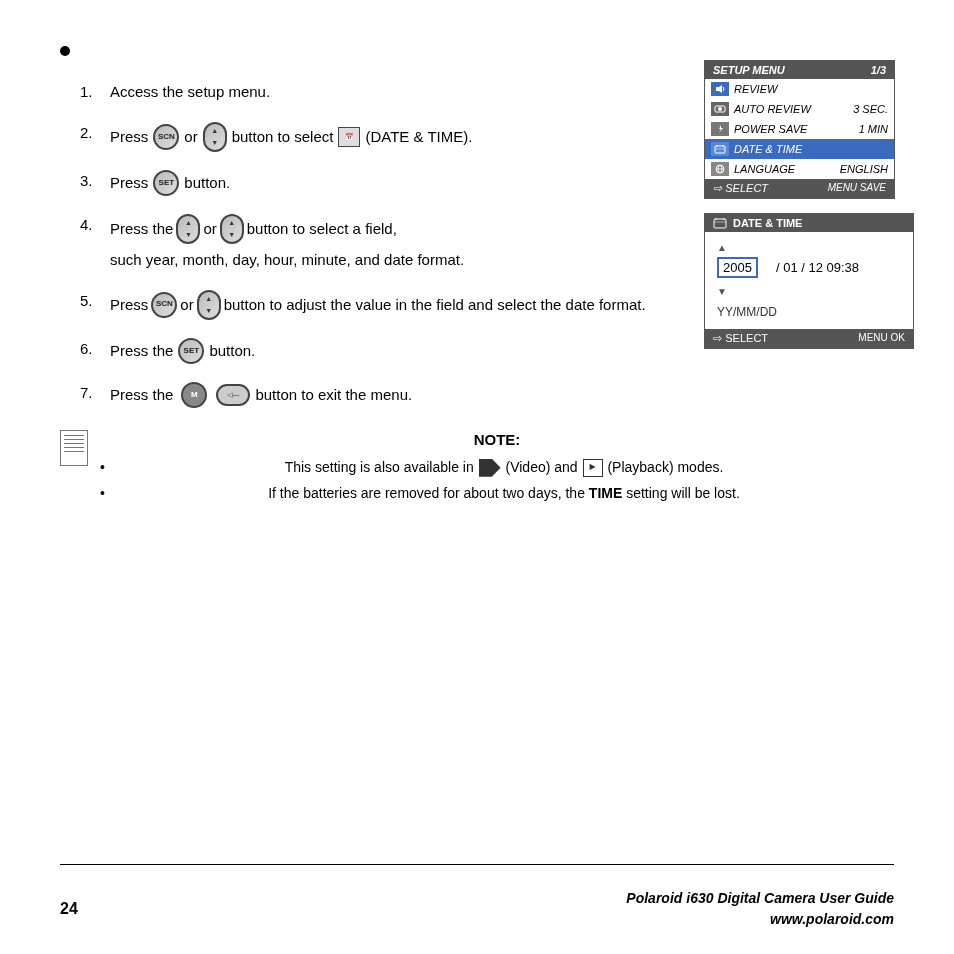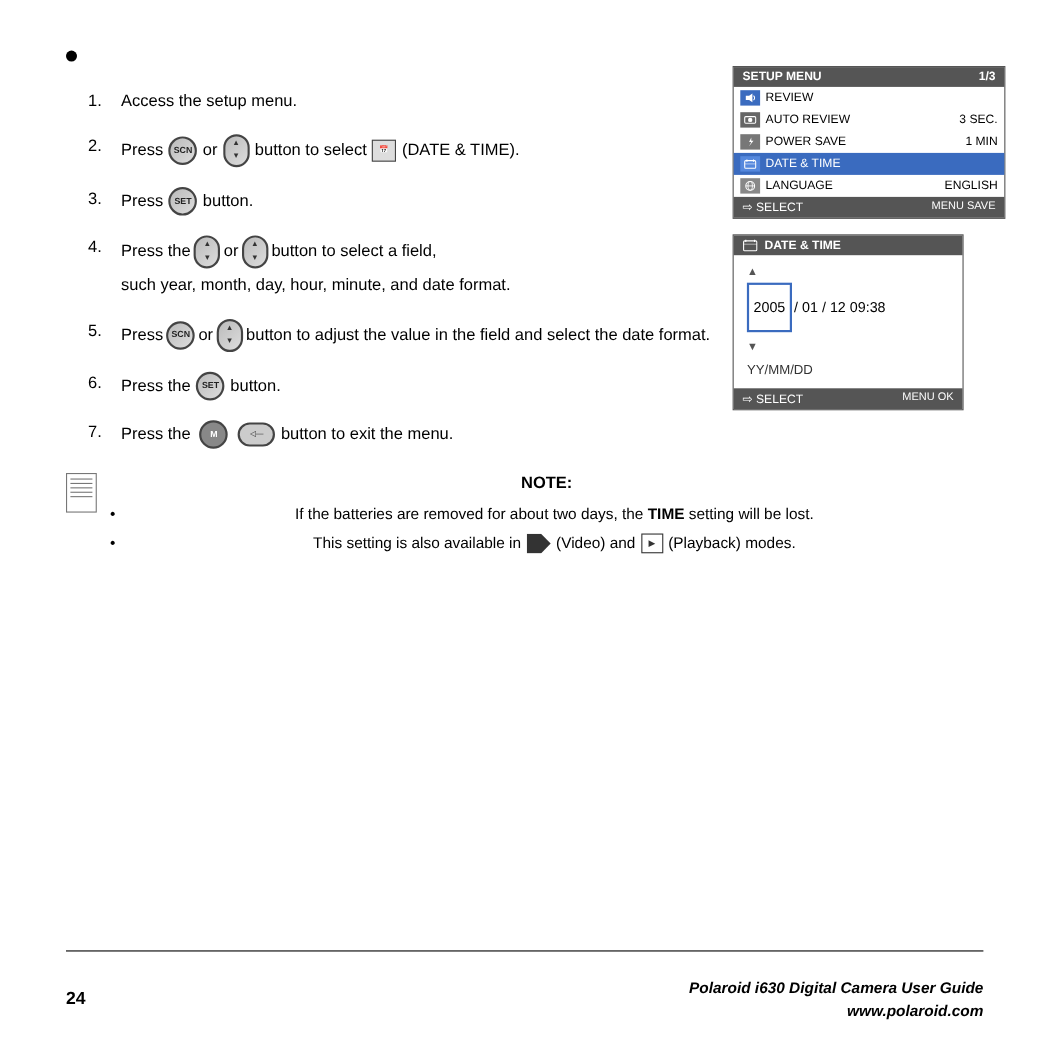--- a/index.html
+++ b/index.html
@@ -130,23 +130,24 @@
       position: absolute;
       top: 60px;
       right: 40px;
       display: flex;
       flex-direction: column;
       gap: 14px;
     }
 
     
     .menu-panel {
-      width: 248px;
+      width: 191px;
       border: 1.5px solid #555;
       background: #fff;
+      font-style: italic;
     }
 
     .menu-header {
       background: #555;
       color: #fff;
       padding: 3px 8px;
       font-size: 11px;
       font-weight: bold;
       display: flex;
       justify-content: space-between;
@@ -221,24 +222,24 @@
     .dt-time-row {
       display: flex;
       align-items: center;
       font-size: 13px;
       margin-bottom: 8px;
     }
 
     .dt-year-box {
       background: #fff;
       border: 2px solid #3a6bbf;
-      padding: 13px 4px;
+      padding: 1px 4px;
       font-size: 13px;
       color: #000;
-      margin-right: 2px;
+      margin-right: 18px;
     }
 
     .dt-format {
       font-size: 12px;
       color: #333;
       margin-top: 4px;
     }
 
     .dt-footer {
       background: #555;
@@ -505,29 +506,29 @@
     </div>
 
   </div>
 
   <div class="note-section">
     <div class="note-icon"></div>
     <div class="note-content">
       <span class="note-title">NOTE:</span>
       <ul class="note-bullets">
         <li>
-          <span>If the batteries are removed for about two days, the <span class="text-bold">TIME</span> setting will be lost.</span>
-        </li>
-        <li>
           <span>This setting is also available in
             <span class="inline-video-icon"></span>
             (Video) and
             <span class="inline-play-icon">▶</span>
             (Playback) modes.
           </span>
+        </li>
+        <li>
+          <span>If the batteries are removed for about two days, the <span class="text-bold">TIME</span> setting will be lost.</span>
         </li>
       </ul>
     </div>
   </div>
 
 </div>
 
 <div class="ui-panels">
 
   <div class="menu-panel">

